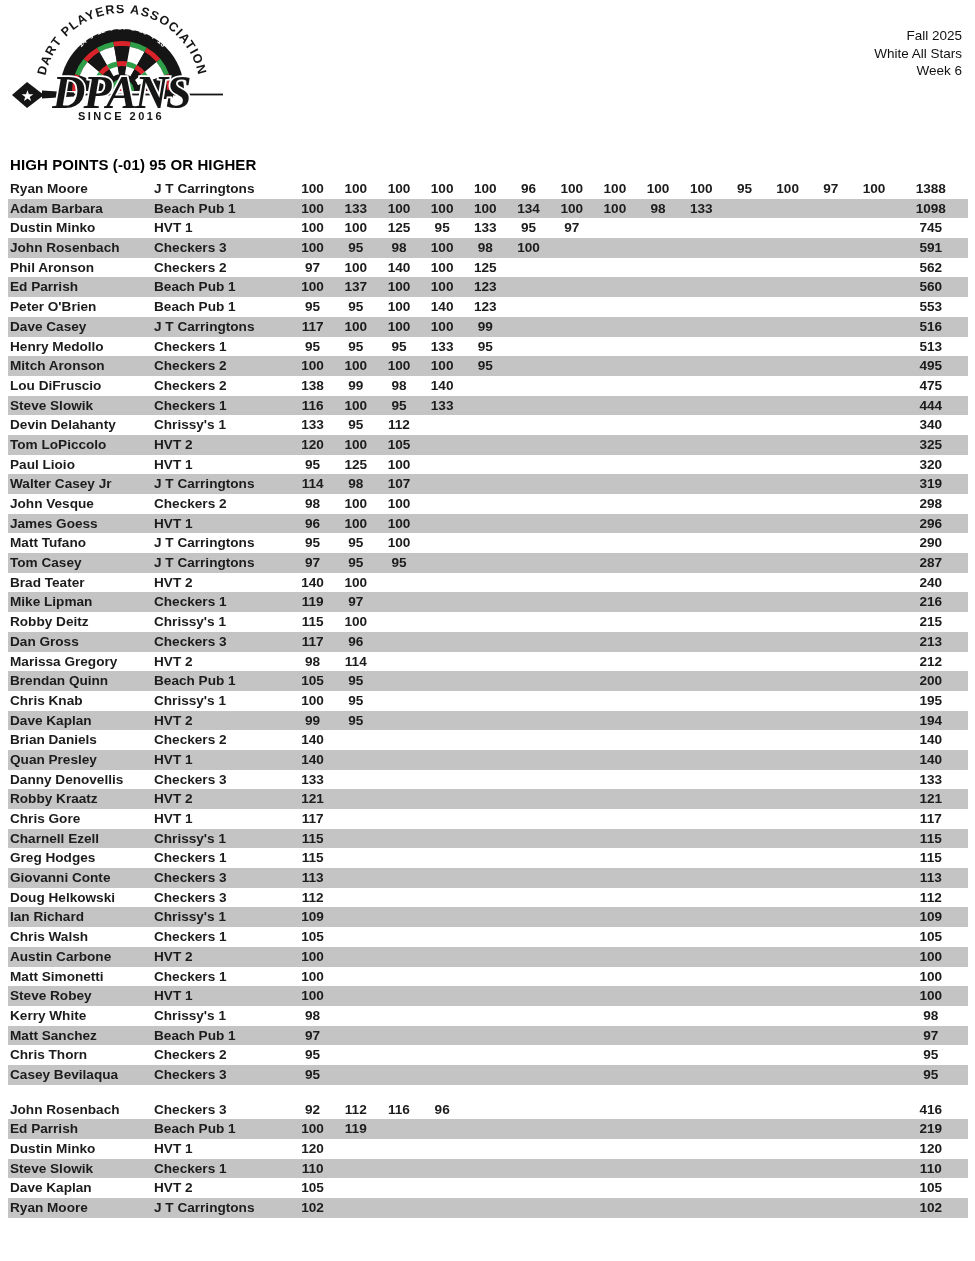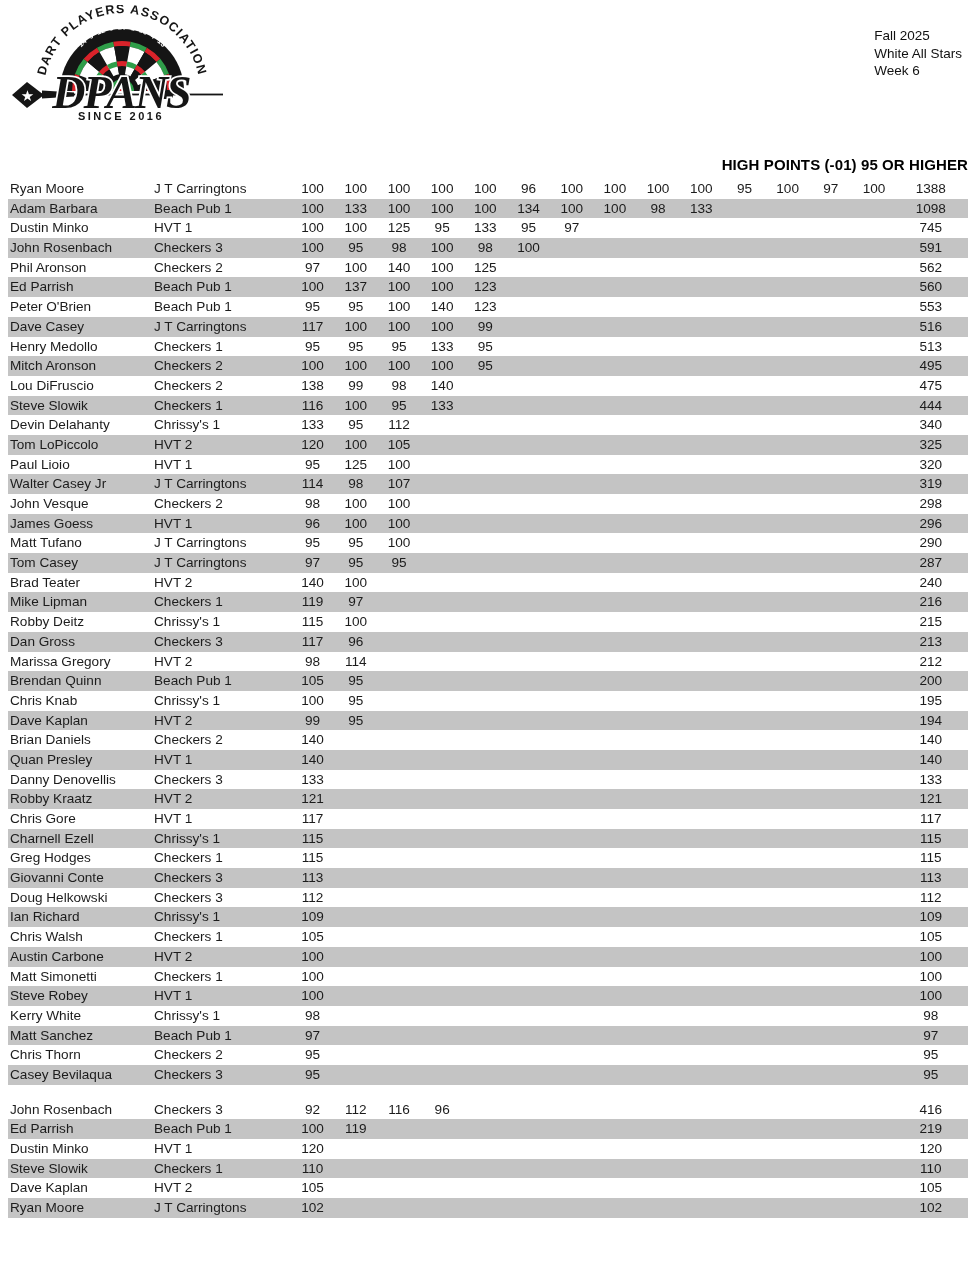--- a/index.html
+++ b/index.html
@@ -3,29 +3,29 @@
 <meta charset="utf-8">
 <style>
   html,body{margin:0;padding:0;}
   body{
     width:975px;height:1261px;background:#fff;position:relative;overflow:hidden;
     font-family:"Liberation Sans",sans-serif;color:#1c1c1c;
     -webkit-font-smoothing:antialiased;
   }
   .logo{position:absolute;left:10px;top:5px;width:220px;height:118px;}
   .meta{
-    position:absolute;right:13px;top:27px;
+    position:absolute;right:13px;top:27px;text-align:right;
     font-size:13.5px;line-height:17.5px;color:#111;
   }
   .content{position:absolute;left:8px;top:155px;width:960px;}
   .sec-title{
     font-weight:bold;font-size:15px;height:24px;line-height:20px;
-    padding-left:2px;letter-spacing:.1px;color:#000;text-align:right;
+    padding-left:2px;letter-spacing:.1px;color:#000;
   }
-  .rows{width:960px;}
+  .rows{width:960px;font-weight:bold;}
   .row{
     display:grid;
     grid-template-columns:146px 137px repeat(14,43.2px) 1fr;
     height:19.7px;line-height:19.7px;font-size:13.6px;white-space:nowrap;
   }
   .row:nth-child(even){background:var(--row_stripe,#c4c4c4);}
   .c{overflow:hidden;}
   .c.name{padding-left:2px;}
   .c.score{text-align:center;}
   .c.total{text-align:center;padding-right:2px;}

